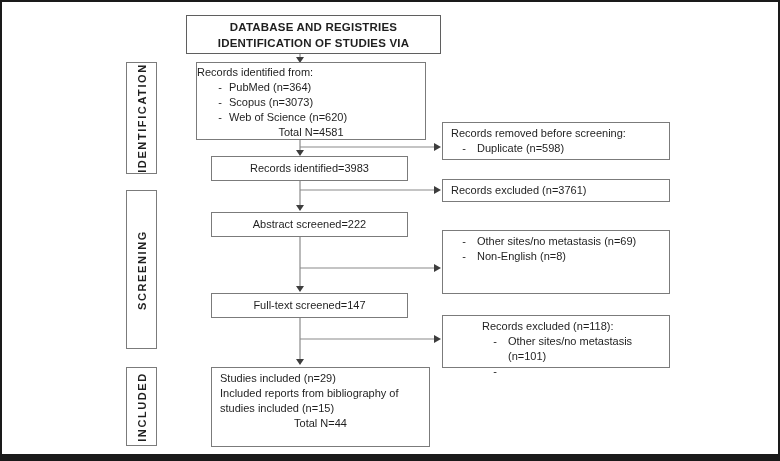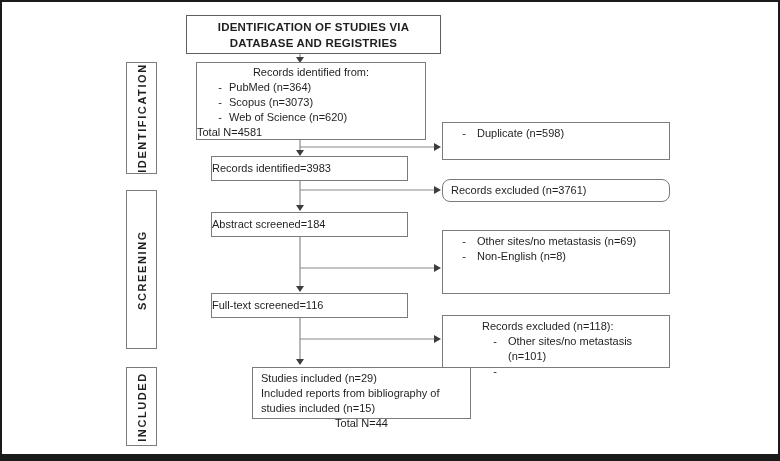--- a/index.html
+++ b/index.html
@@ -26,30 +26,30 @@
   }
   .title-box {
     left: 184px; top: 13px; width: 255px; height: 39px;
     border-color: #5f5f5f;
     display: flex; flex-direction: column; justify-content: center;
     text-align: center; font-weight: bold; font-size: 11.5px; line-height: 16px;
     letter-spacing: .2px;
   }
   .center-box {
     left: 209px; width: 197px; height: 25px;
-    display: flex; align-items: center; 
+    display: flex; align-items: center; justify-content: center;
   }
   .records-box { left: 194px; top: 60px; width: 230px; height: 78px; padding-top: 2px; }
-  .records-box .hdr { text-align: center; }
-  .records-box .total { }
-  .included-box { left: 209px; top: 365px; width: 219px; height: 52px; padding: 3px 0 0 8px; margin-left: 41px; }
+  .records-box .hdr { }
+  .records-box .total { text-align: center; }
+  .included-box { left: 209px; top: 365px; width: 219px; height: 80px; padding: 3px 0 0 8px; }
   .included-box .total { text-align: center; padding-right: 8px; }
   .excl-box { left: 440px; width: 228px; padding: 3px 6px 0 8px; }
   .excl-1 { top: 120px; height: 38px; }
-  .excl-2 { top: 177px; height: 23px; display: flex; align-items: center; padding-top: 0; border-radius: 8px; }
+  .excl-2 { top: 177px; height: 23px; display: flex; align-items: center; padding-top: 0; }
   .excl-3 { top: 228px; height: 64px; }
   .excl-4 { top: 313px; height: 53px; padding-left: 39px; }
   .bullet { display: flex; }
   .bullet .dash { flex: 0 0 26px; text-align: center; }
   .records-box .bullet { margin-left: 14px; }
   .records-box .bullet .dash { flex: 0 0 18px; }
   .side-box {
     position: absolute;
     left: 124px; width: 31px;
     background: #ffffff;
@@ -95,22 +95,22 @@
     <line x1="298" y1="266" x2="432" y2="266" stroke="#8a8a8a" stroke-width="1.2"></line>
     <polygon points="432,262 432,270 439,266" fill="#3d3d3d"></polygon>
 
     <line x1="298" y1="316" x2="298" y2="358" stroke="#8a8a8a" stroke-width="1.2"></line>
     <polygon points="294,357 302,357 298,363" fill="#3d3d3d"></polygon>
     <line x1="298" y1="337" x2="432" y2="337" stroke="#8a8a8a" stroke-width="1.2"></line>
     <polygon points="432,333 432,341 439,337" fill="#3d3d3d"></polygon>
   </svg>
 
   <div class="box title-box">
+    <div>DATABASE AND REGISTRIES</div>
     <div>IDENTIFICATION OF STUDIES VIA</div>
-    <div>DATABASE AND REGISTRIES</div>
   </div>
 
   <div class="side-box side-identification">
     <span>IDENTIFICATION</span>
   </div>
   <div class="side-box side-screening">
     <span>SCREENING</span>
   </div>
   <div class="side-box side-included">
     <span>INCLUDED</span>
@@ -131,35 +131,36 @@
       <span>Web of Science (n=620)</span>
     </div>
     <div class="total">Total N=4581</div>
   </div>
 
   <div class="box center-box" style="top:154px;">
     <span>Records identified=3983</span>
   </div>
 
   <div class="box center-box" style="top:210px;">
-    <span>Abstract screened=184</span>
+    <span>Abstract screened=222</span>
   </div>
 
   <div class="box center-box" style="top:291px;">
-    <span>Full-text screened=116</span>
+    <span>Full-text screened=147</span>
   </div>
 
   <div class="box included-box">
     <div>Studies included (n=29)</div>
     <div>Included reports from bibliography of</div>
     <div>studies included (n=15)</div>
     <div class="total">Total N=44</div>
   </div>
 
   <div class="box excl-box excl-1">
+    <div>Records removed before screening:</div>
     <div class="bullet">
       <span class="dash">-</span>
       <span>Duplicate (n=598)</span>
     </div>
   </div>
 
   <div class="box excl-box excl-2">
     <div>Records excluded (n=3761)</div>
   </div>
 

